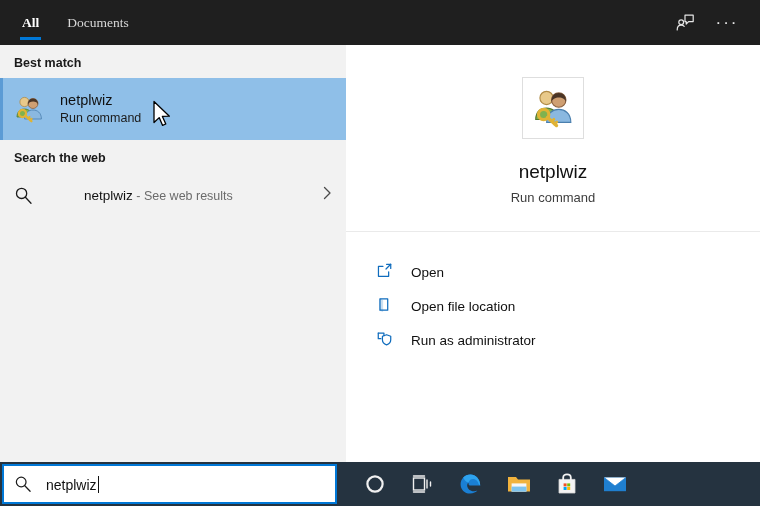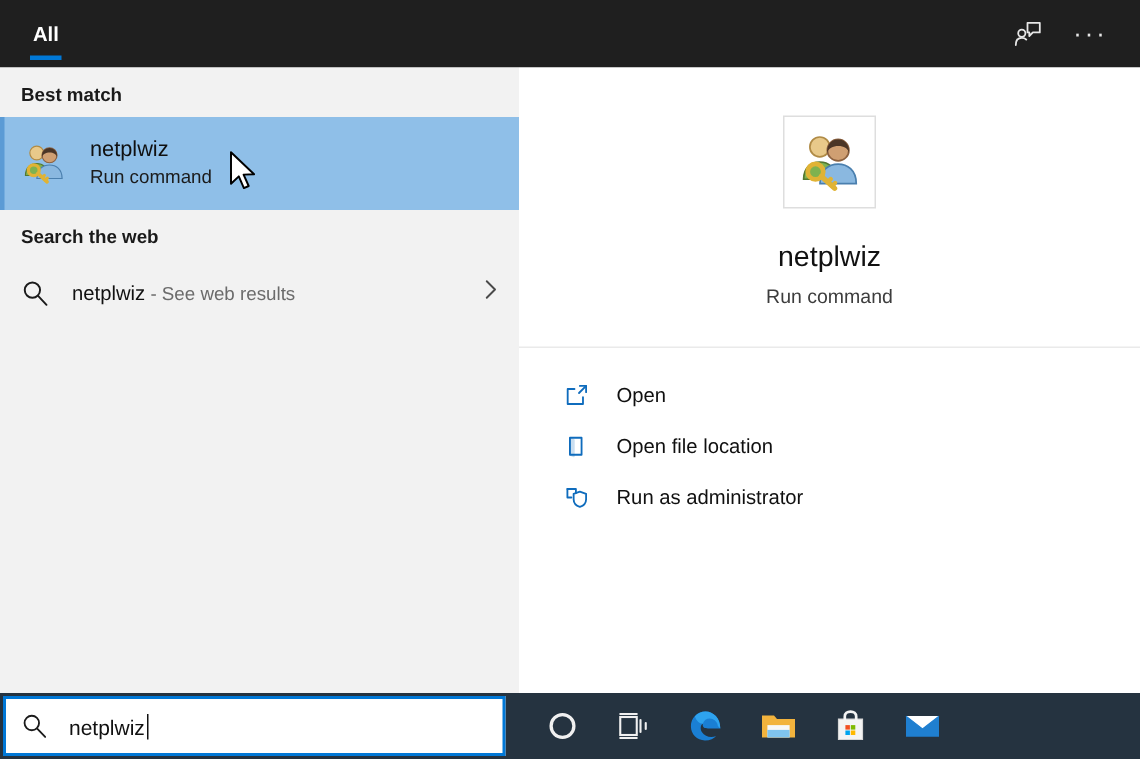--- a/index.html
+++ b/index.html
@@ -25,21 +25,21 @@
   }
 
   
   .header {
     height: 45px;
     background: #1f1f1f;
     display: flex;
     align-items: stretch;
     flex-shrink: 0;
   }
-  .tabs { display: flex; align-items: stretch; padding-left: 8px; }
+  .tabs { display: flex; align-items: stretch; padding-left: 8px; font-family: Liberation Serif, serif; }
   .tab {
     position: relative;
     display: flex; align-items: center;
     padding: 0 14px;
     color: #d8d8d8;
     font-size: 13.5px;
     cursor: default;
     white-space: nowrap;
   }
   .tab.active { color: #ffffff; font-weight: bold; }
@@ -107,20 +107,21 @@
   }
   .result-text { margin-left: 14px; }
   .result-title { font-size: 14.5px; color: #101010; line-height: 1.25; }
   .result-sub { font-size: 12.5px; color: #1b1b1b; line-height: 1.5; }
 
   .web-row {
     display: flex;
     align-items: center;
     height: 44px;
     padding: 0 12px 0 14px;
+    gap: 36px;
   }
   .web-icon { width: 22px; flex-shrink: 0; display: flex; align-items: center; }
   .web-label { flex: 1; margin-left: 12px; font-size: 13.5px; color: #111; white-space: nowrap; }
   .web-label .muted { color: #6b6b6b; font-size: 12.5px; }
   .web-chevron { color: #4a4a4a; }
 
   
   .right-pane {
     flex: 1;
     background: #ffffff;
@@ -150,21 +151,21 @@
     color: #3d3d3d;
   }
   .divider {
     height: 1px;
     background: #eaeaea;
     margin: 0 0 0 0;
   }
   .actions { padding: 14px 0 0 0; }
   .action-row {
     display: flex;
-    align-items: center;
+    align-items: flex-end;
     height: 34px;
     padding-left: 28px;
   }
   .action-icon {
     width: 20px; height: 20px;
     display: flex; align-items: center; justify-content: center;
     flex-shrink: 0;
   }
   .action-label {
     margin-left: 17px;
@@ -221,20 +222,23 @@
 <body>
 
 <div class="screen">
 
   <div class="flyout">
 
     <div class="header">
       <div class="tabs">
         <div class="tab active">
           <span>All</span>
+        </div>
+        <div class="tab">
+          <span>Documents</span>
         </div>
       </div>
 
       <div class="header-spacer"></div>
 
       <div class="header-actions">
         <div class="hdr-btn">
           <svg width="20" height="20" viewBox="0 0 20 20">
             <circle cx="6.2" cy="9.2" r="2.4" fill="none" stroke="#e6e6e6" stroke-width="1.2"></circle>
             <path d="M2.2 17 C2.2 13.6 4.0 12.2 6.2 12.2 C7.4 12.2 8.5 12.6 9.2 13.4" fill="none" stroke="#e6e6e6" stroke-width="1.2" stroke-linecap="round"></path>

